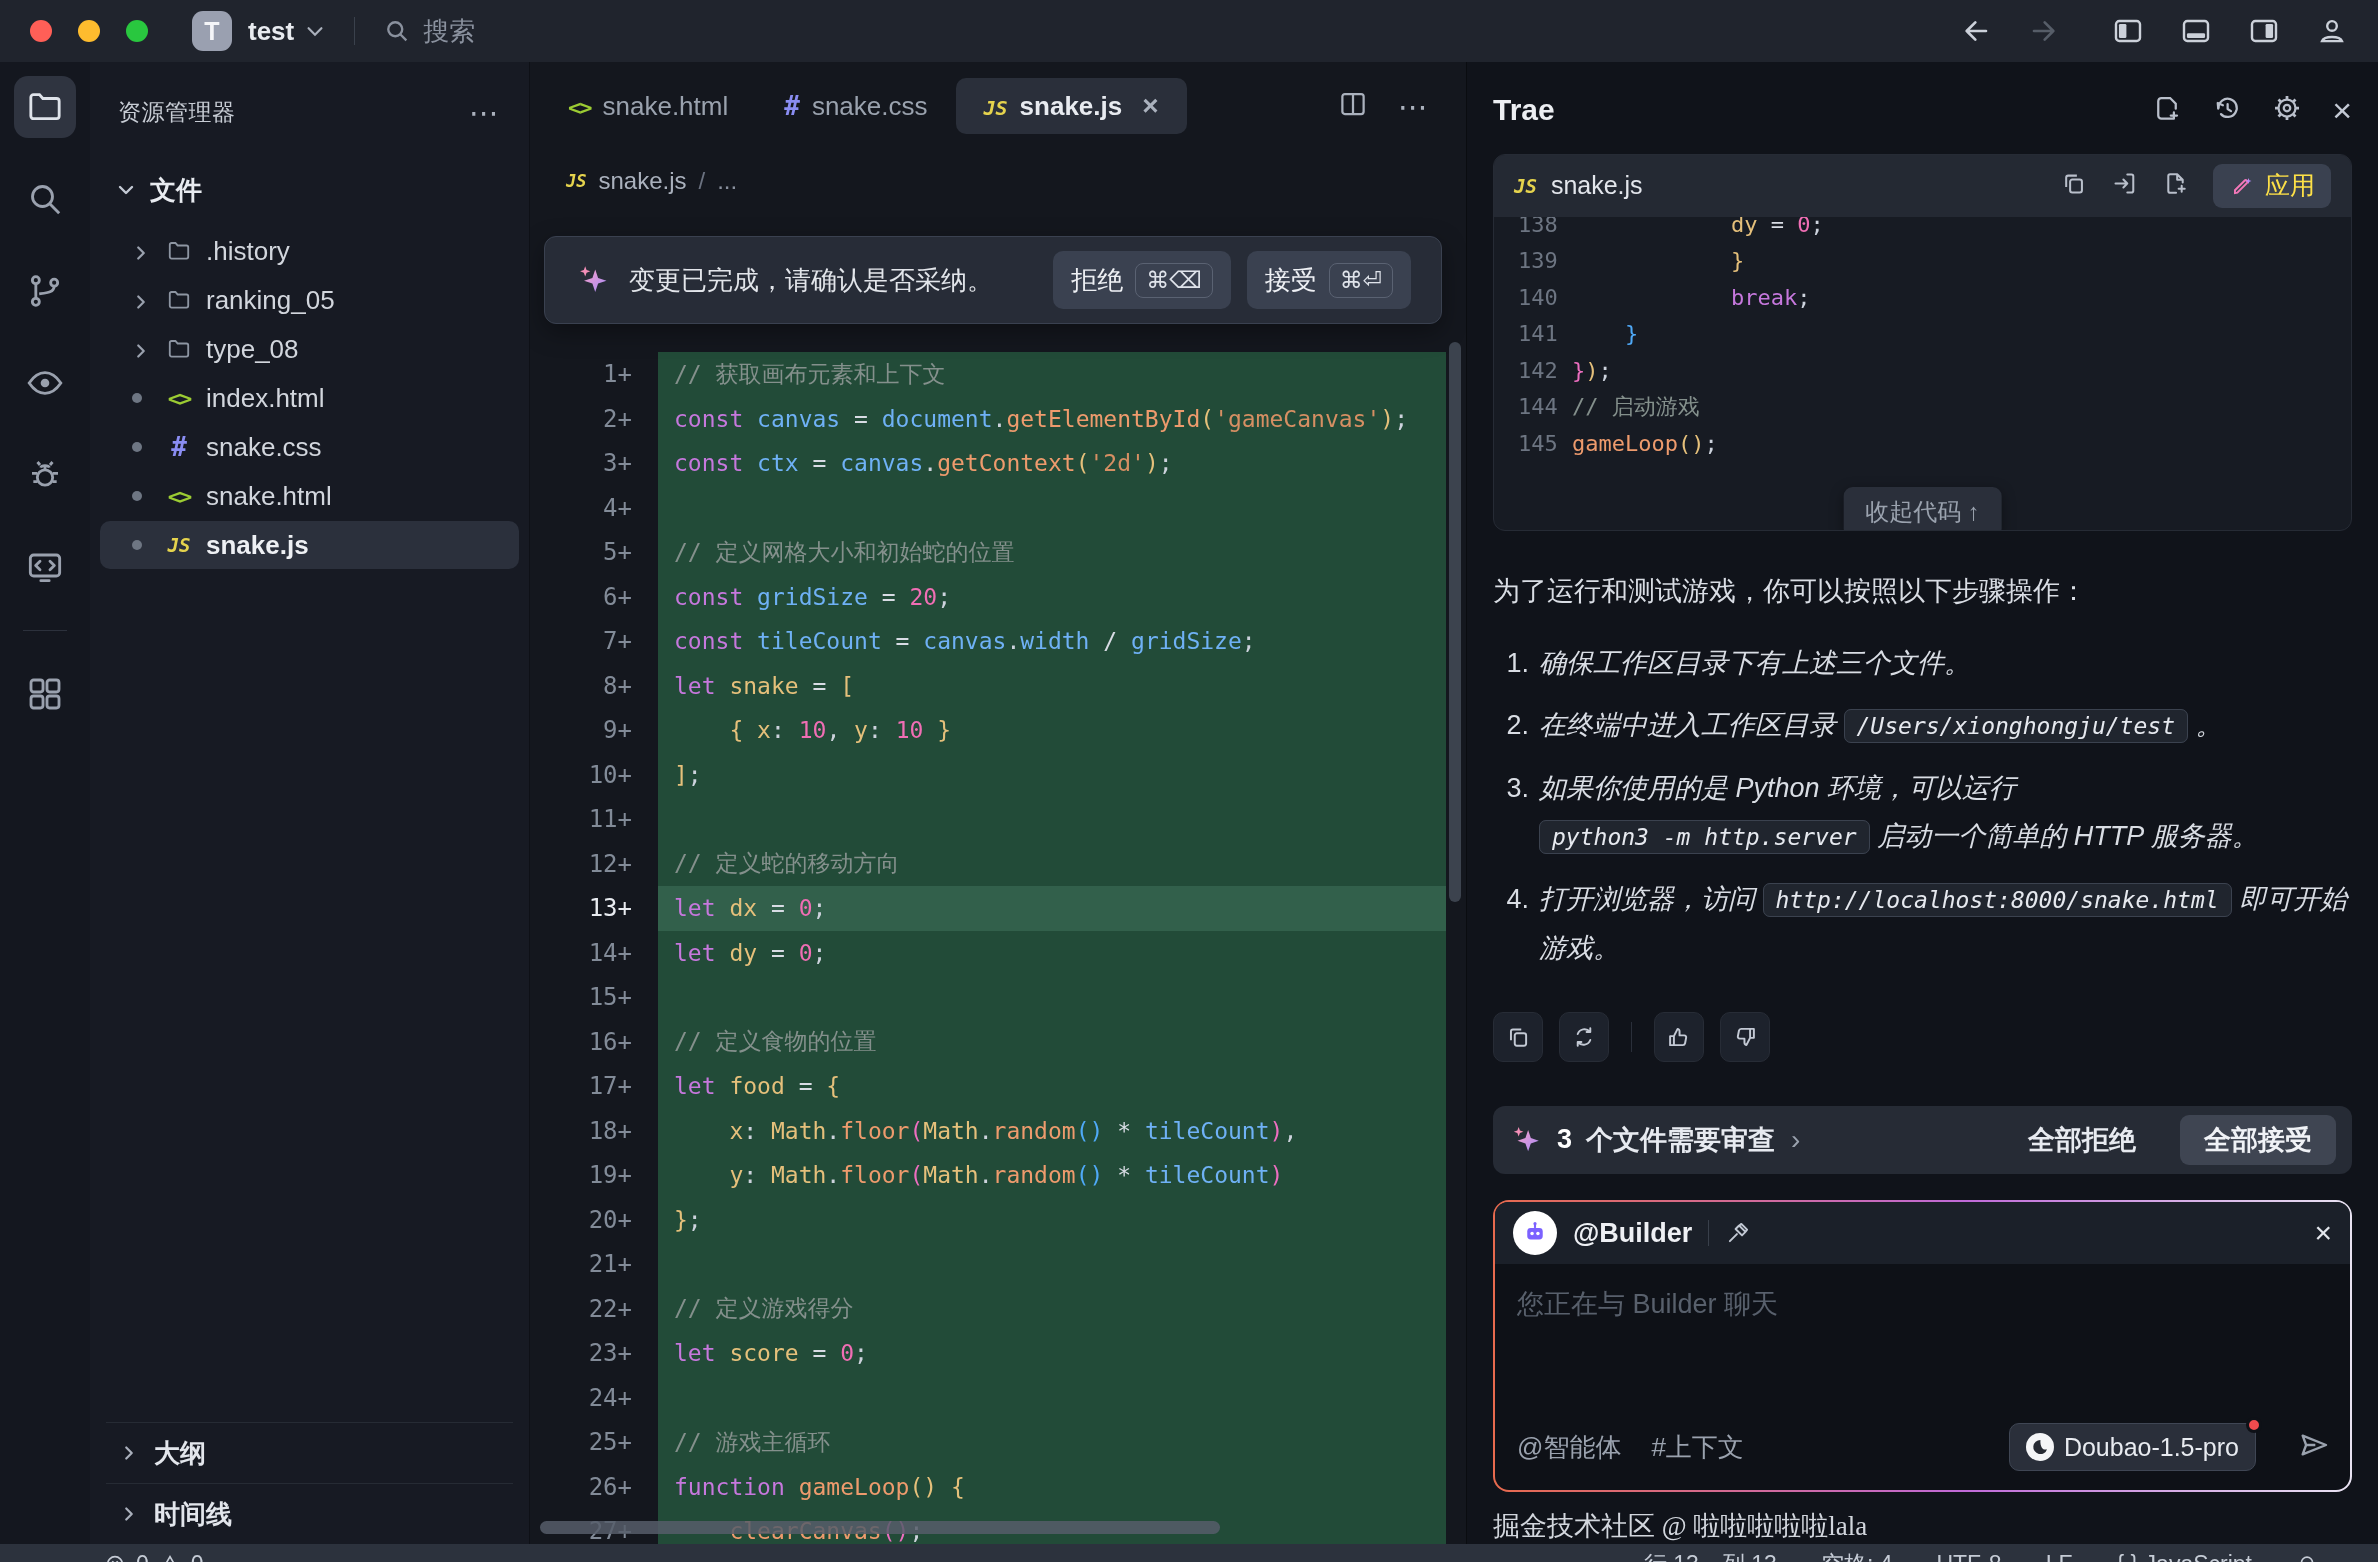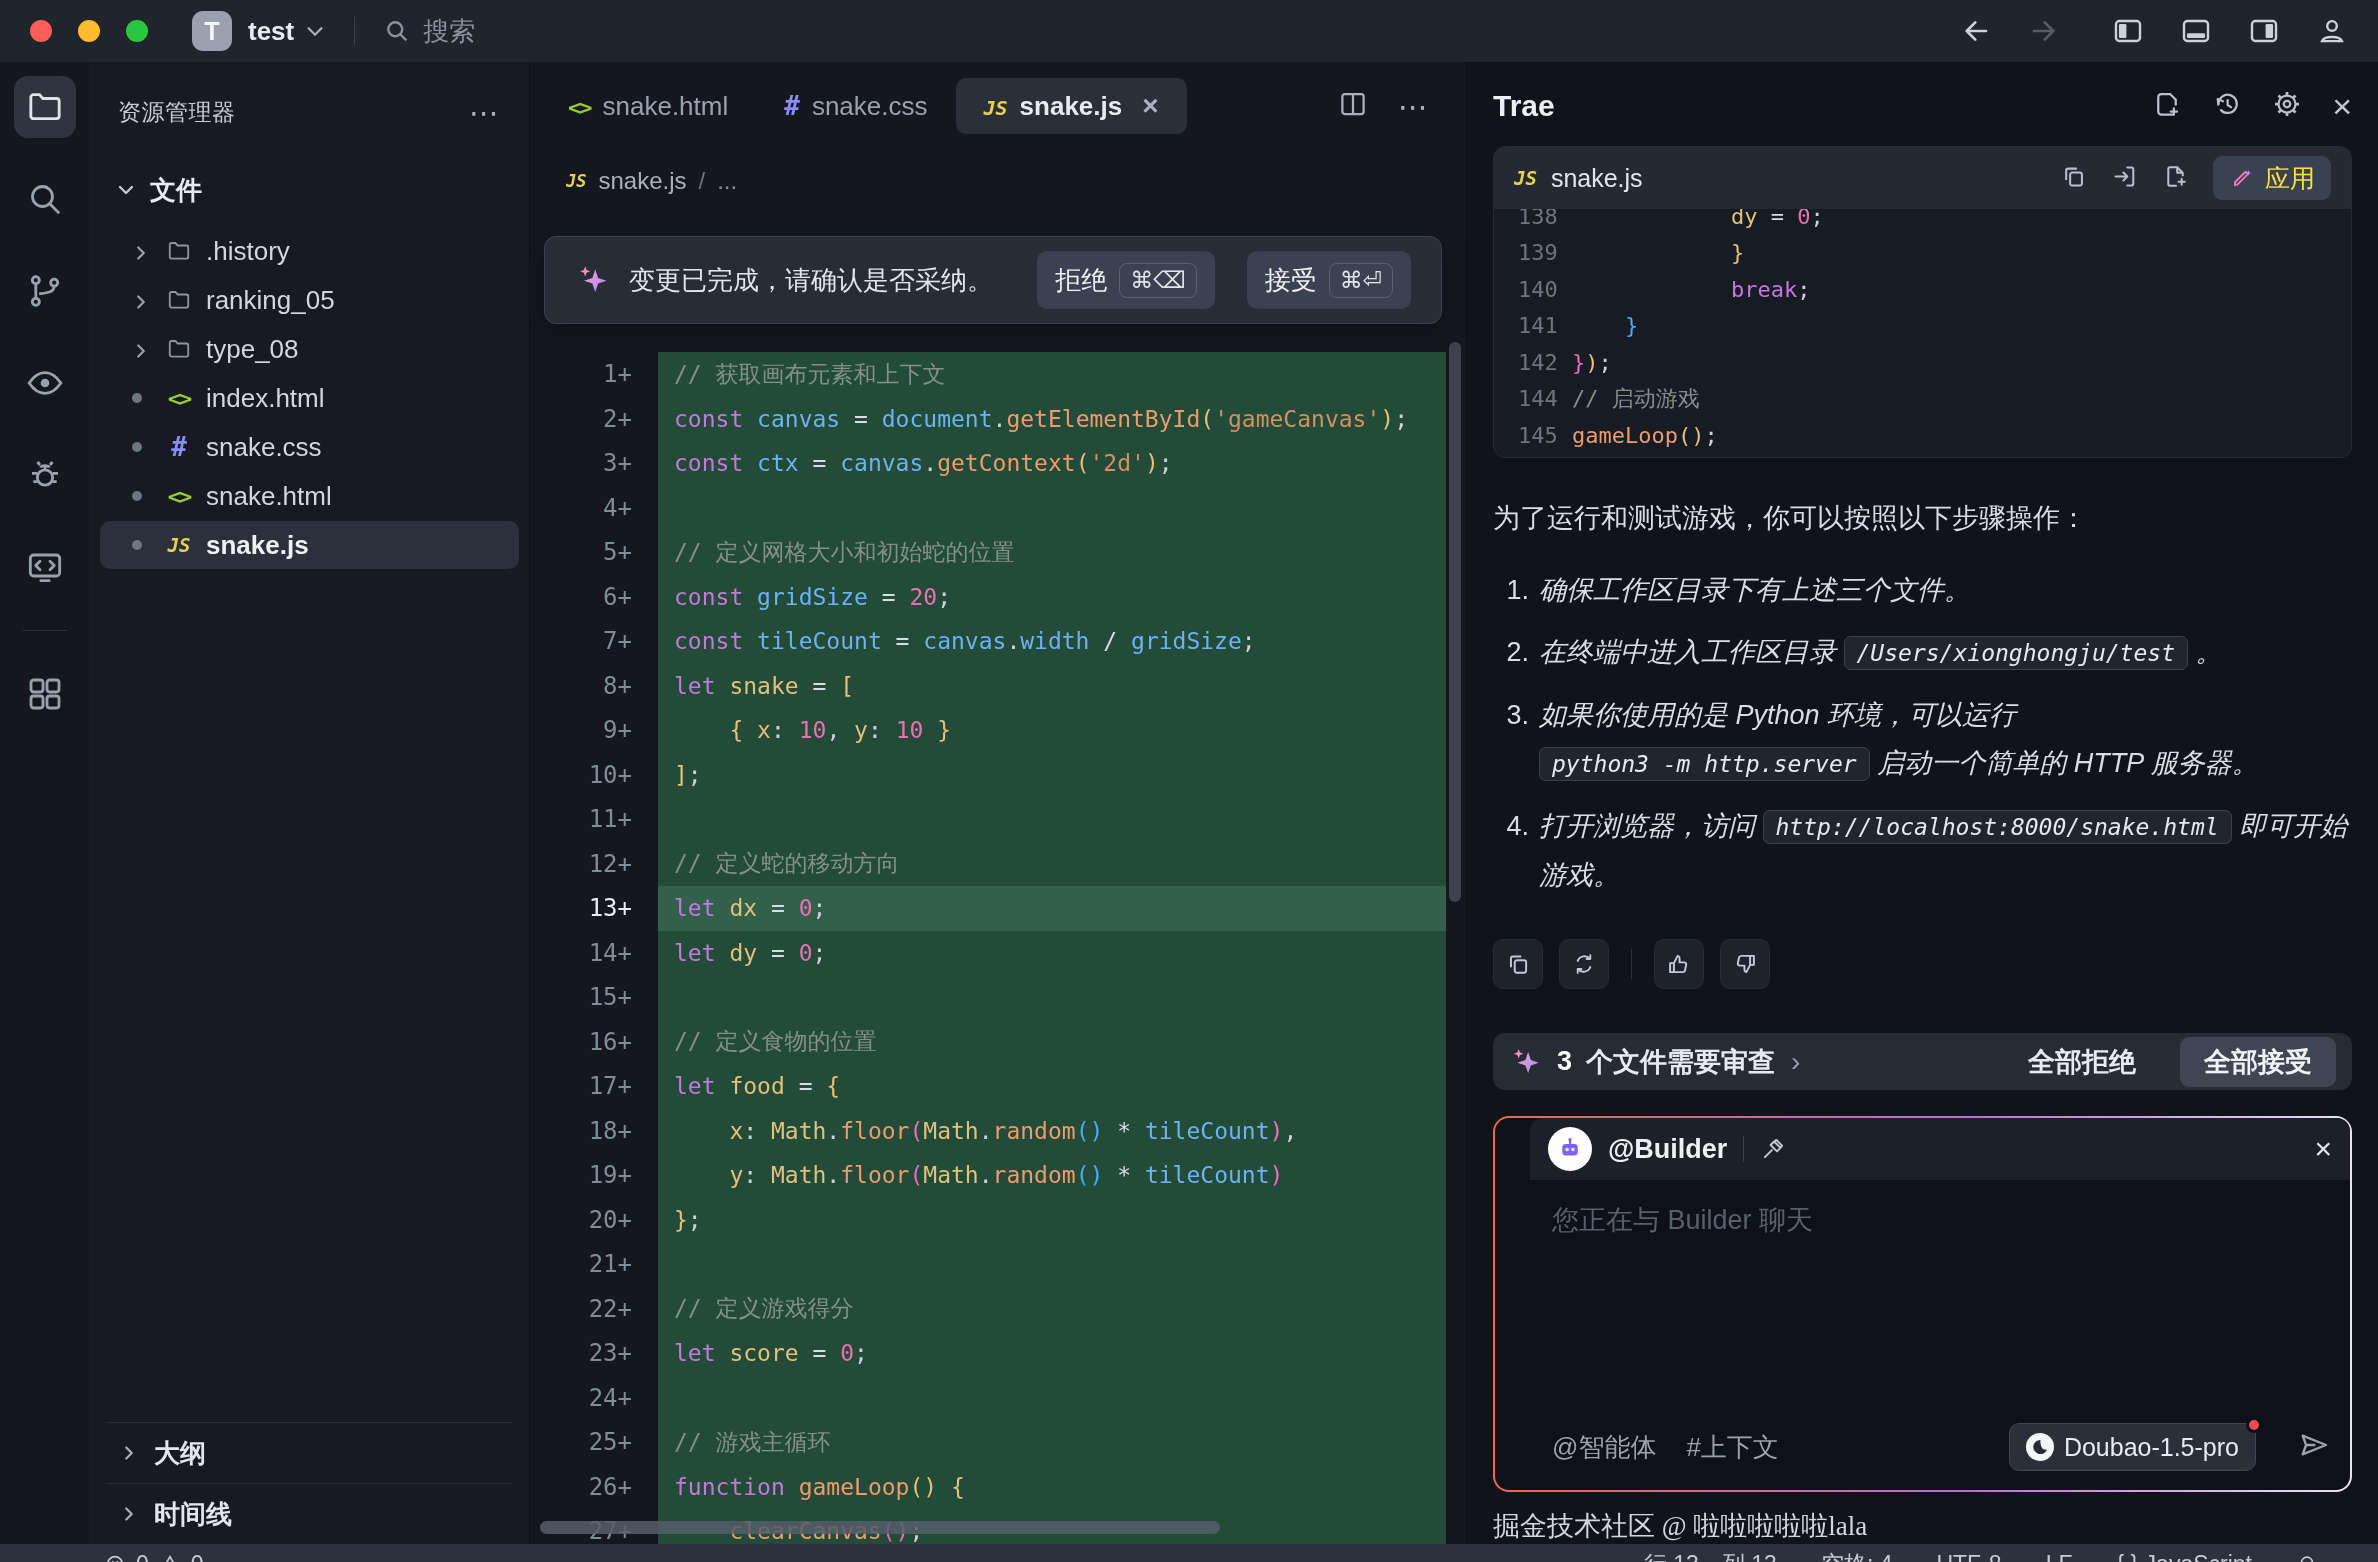--- a/index.html
+++ b/index.html
@@ -81,21 +81,21 @@
   .breadcrumb .f-js { font-size:17px; }
   .breadcrumb .sep { color:#6b7280; }
   .breadcrumb .more { color:#8a919e; }
 
   .editor-body { position:relative; flex:1; min-height:0; overflow:hidden; }
   .diff-banner { position:absolute; left:14px; right:24px; top:24px; height:88px; z-index:3;
     background:#272c37; border:1px solid #3a4150; border-radius:12px; display:flex; align-items:center;
     padding:0 30px; gap:18px; box-shadow:0 8px 24px rgba(0,0,0,.35); }
   .diff-banner .spark { width:36px; height:36px; }
   .diff-msg { color:#e2e5ea; font-size:26px; }
-  .diff-actions { margin-left:auto; display:flex; gap:32px; }
+  .diff-actions { margin-left:auto; display:flex; gap:16px; }
   .diff-btn { display:flex; align-items:center; gap:12px; height:58px; padding:0 18px; border-radius:10px;
     background:#3a4150; color:#eef0f4; font-size:26px; }
   .keychip { border:1.5px solid #5a6272; border-radius:8px; padding:3px 10px; font-size:23px; color:#dfe3ea; }
 
   .code-list { margin-top:140px; margin-right:20px; }
   .crow { display:flex; height:44.5px; align-items:center; }
   .ln { width:128px; flex:0 0 128px; text-align:right; padding-right:26px;
     font-family:"DejaVu Sans Mono",monospace; font-size:24px; color:#828b98; }
   .ln.lnhl { color:#e8ebf0; }
   .ccode { flex:1; height:100%; display:flex; align-items:center; background:#224b38;
@@ -156,21 +156,21 @@
   .review-bar .spark { width:34px; height:34px; }
   .rv-count { color:#ffffff; font-size:27px; font-weight:bold; }
   .rv-label { color:#e7eaf0; font-size:27px; font-weight:600; }
   .rv-chev { color:#9aa2ae; font-size:28px; margin-left:2px; }
   .rv-reject { margin-left:auto; color:#e7eaf0; font-size:27px; font-weight:600; margin-right:30px; }
   .rv-accept { height:50px; border-radius:9px; background:#3f4552; color:#f0f2f6; font-size:27px;
     font-weight:600; display:flex; align-items:center; padding:0 24px; }
 
   .chat-wrap { margin-top:26px; border-radius:16px; padding:2px;
     background:linear-gradient(90deg,#e76a4e,#c06ad8 55%,#e9e3f2); }
-  .chat-card { border-radius:14px; background:#0e1117; height:372px; display:flex; flex-direction:column;padding-left:35px; }
+  .chat-card { border-radius:14px; background:#0e1117; height:288px; display:flex; flex-direction:column; }
   .chat-header { height:62px; flex:0 0 62px; background:#1b2029; border-radius:13px 13px 0 0;
     display:flex; align-items:center; gap:16px; padding:0 18px; }
   .avatar { width:44px; height:44px; border-radius:50%; background:#ffffff; display:flex;
     align-items:center; justify-content:center; }
   .avatar svg { width:32px; height:32px; }
   .chat-agent { color:#eef0f4; font-size:27px; font-weight:bold; }
   .chat-vsep { width:1px; height:26px; background:#39404b; }
   .chat-header .hammer { width:26px; height:26px; color:#c3c9d4; }
   .chat-close { margin-left:auto; color:#e3e6ec; font-size:30px; }
   .chat-body { flex:1; position:relative; }

